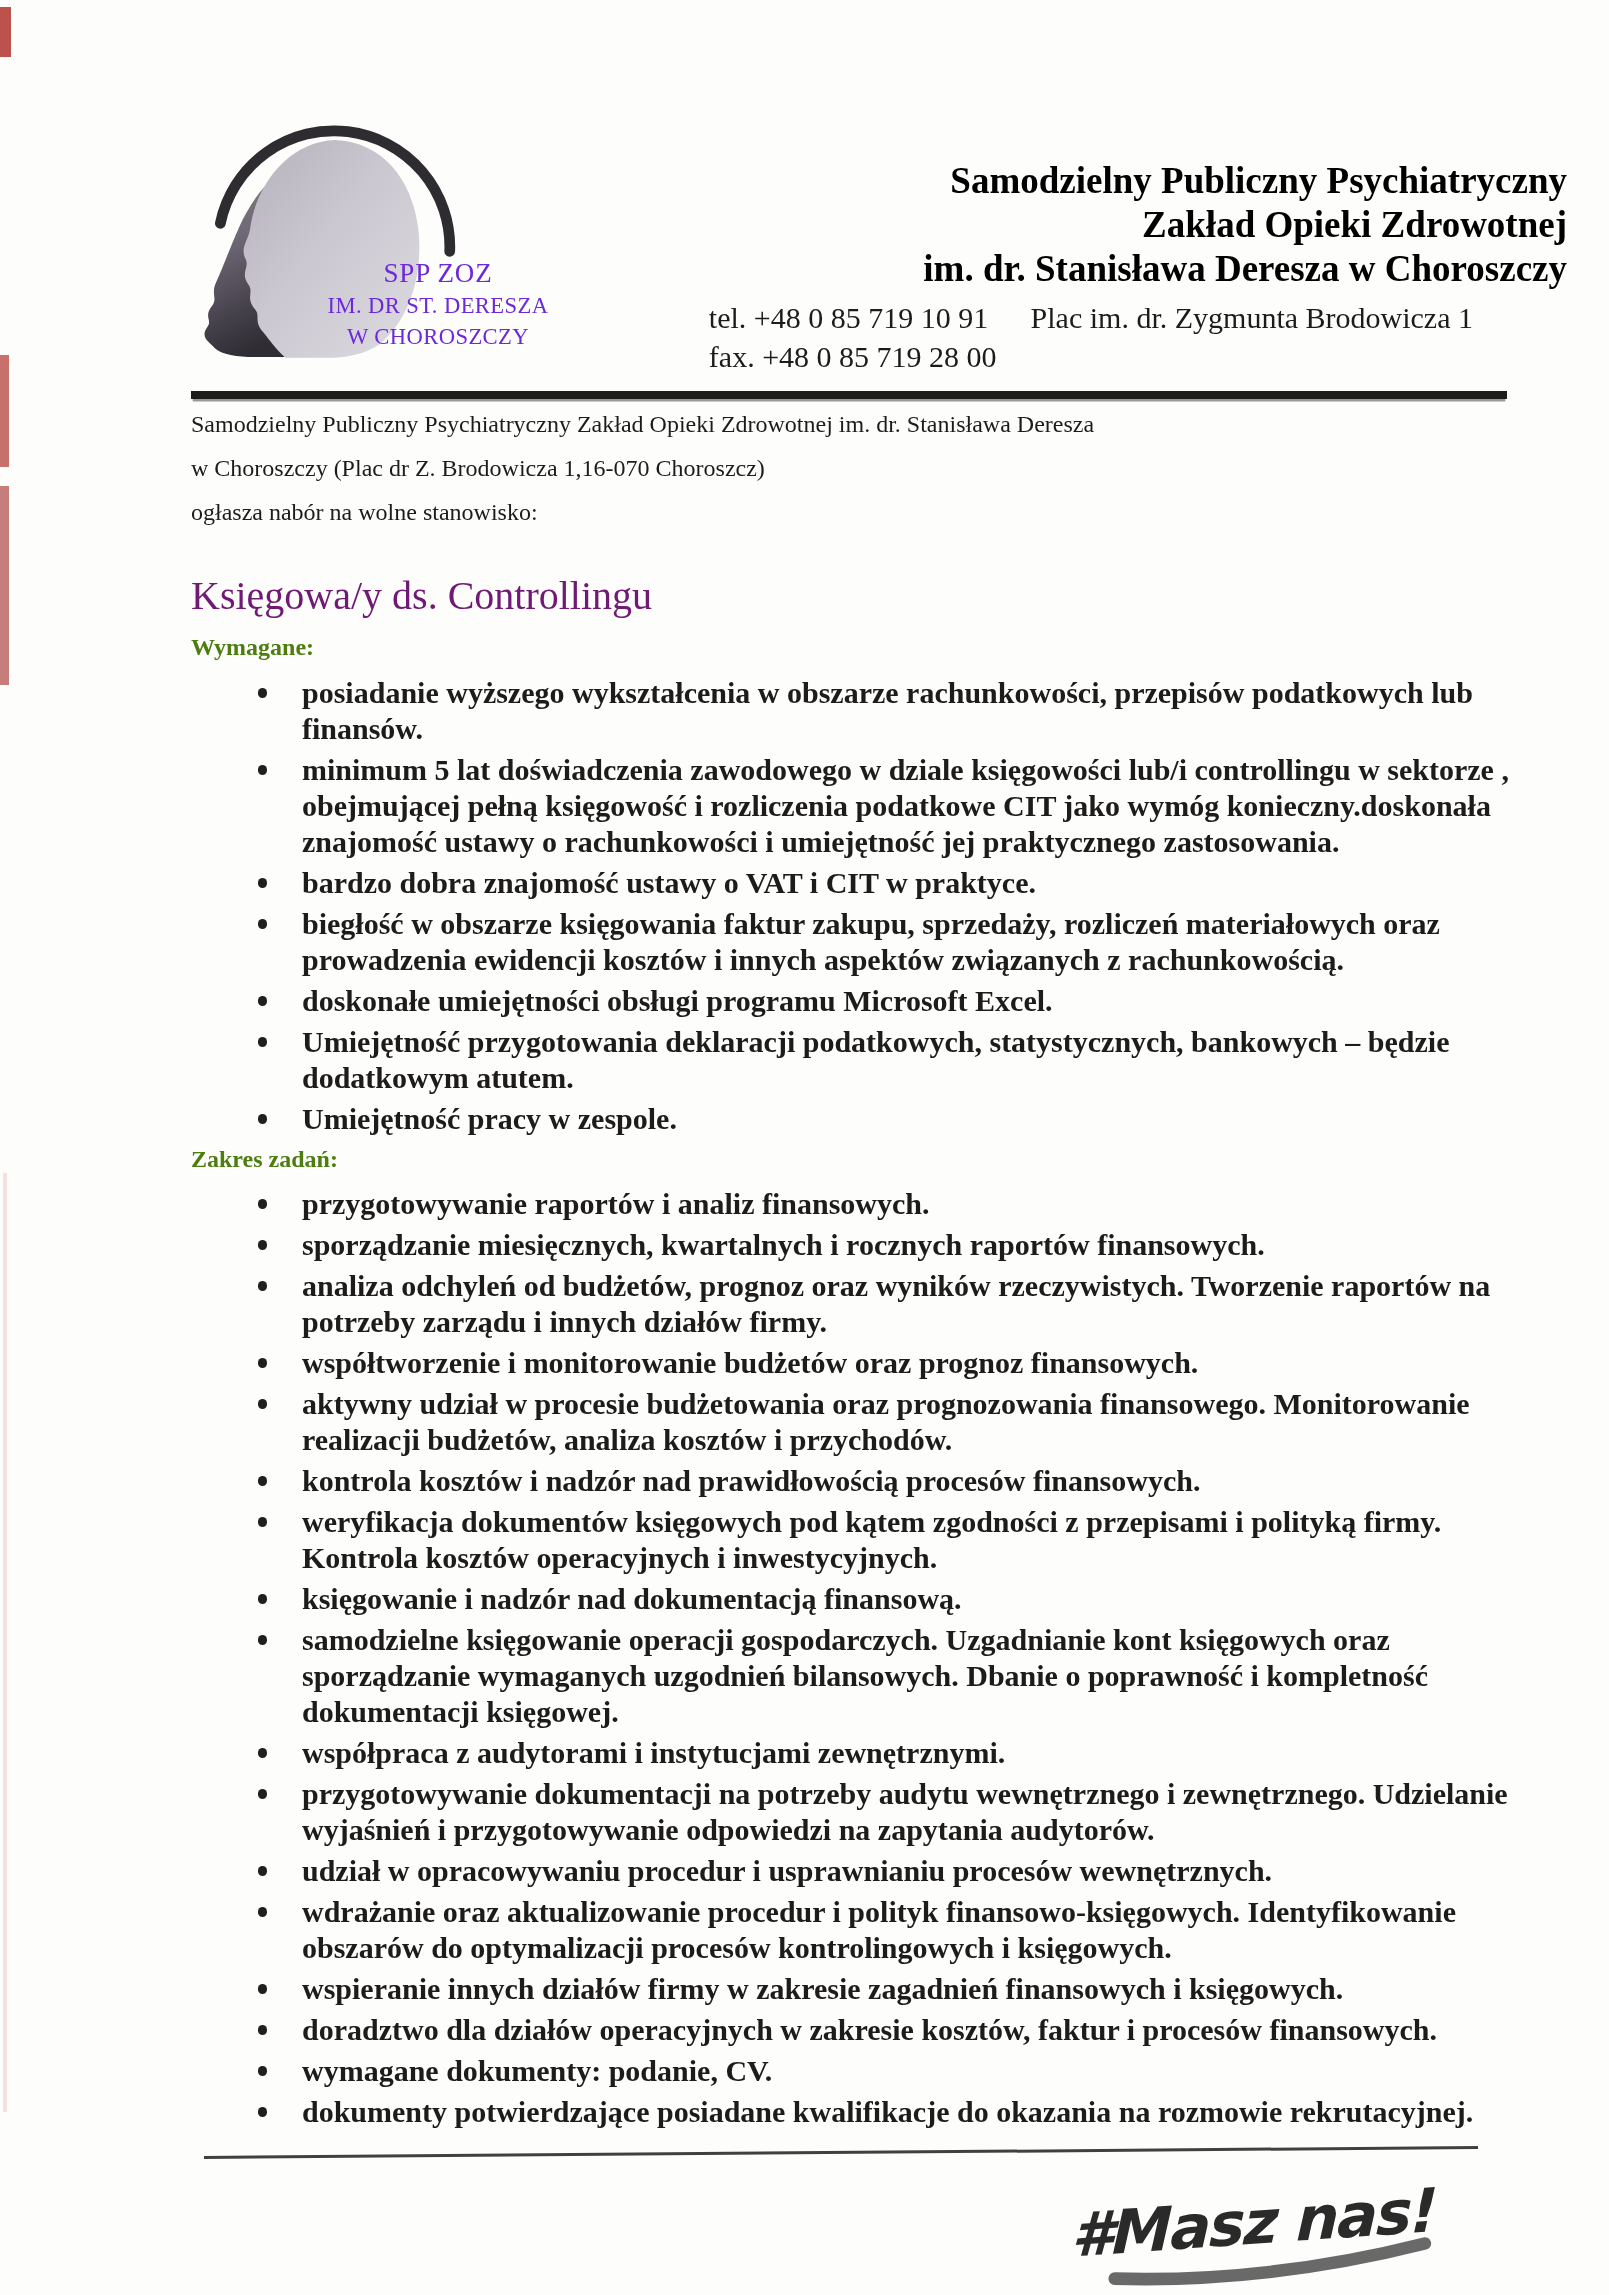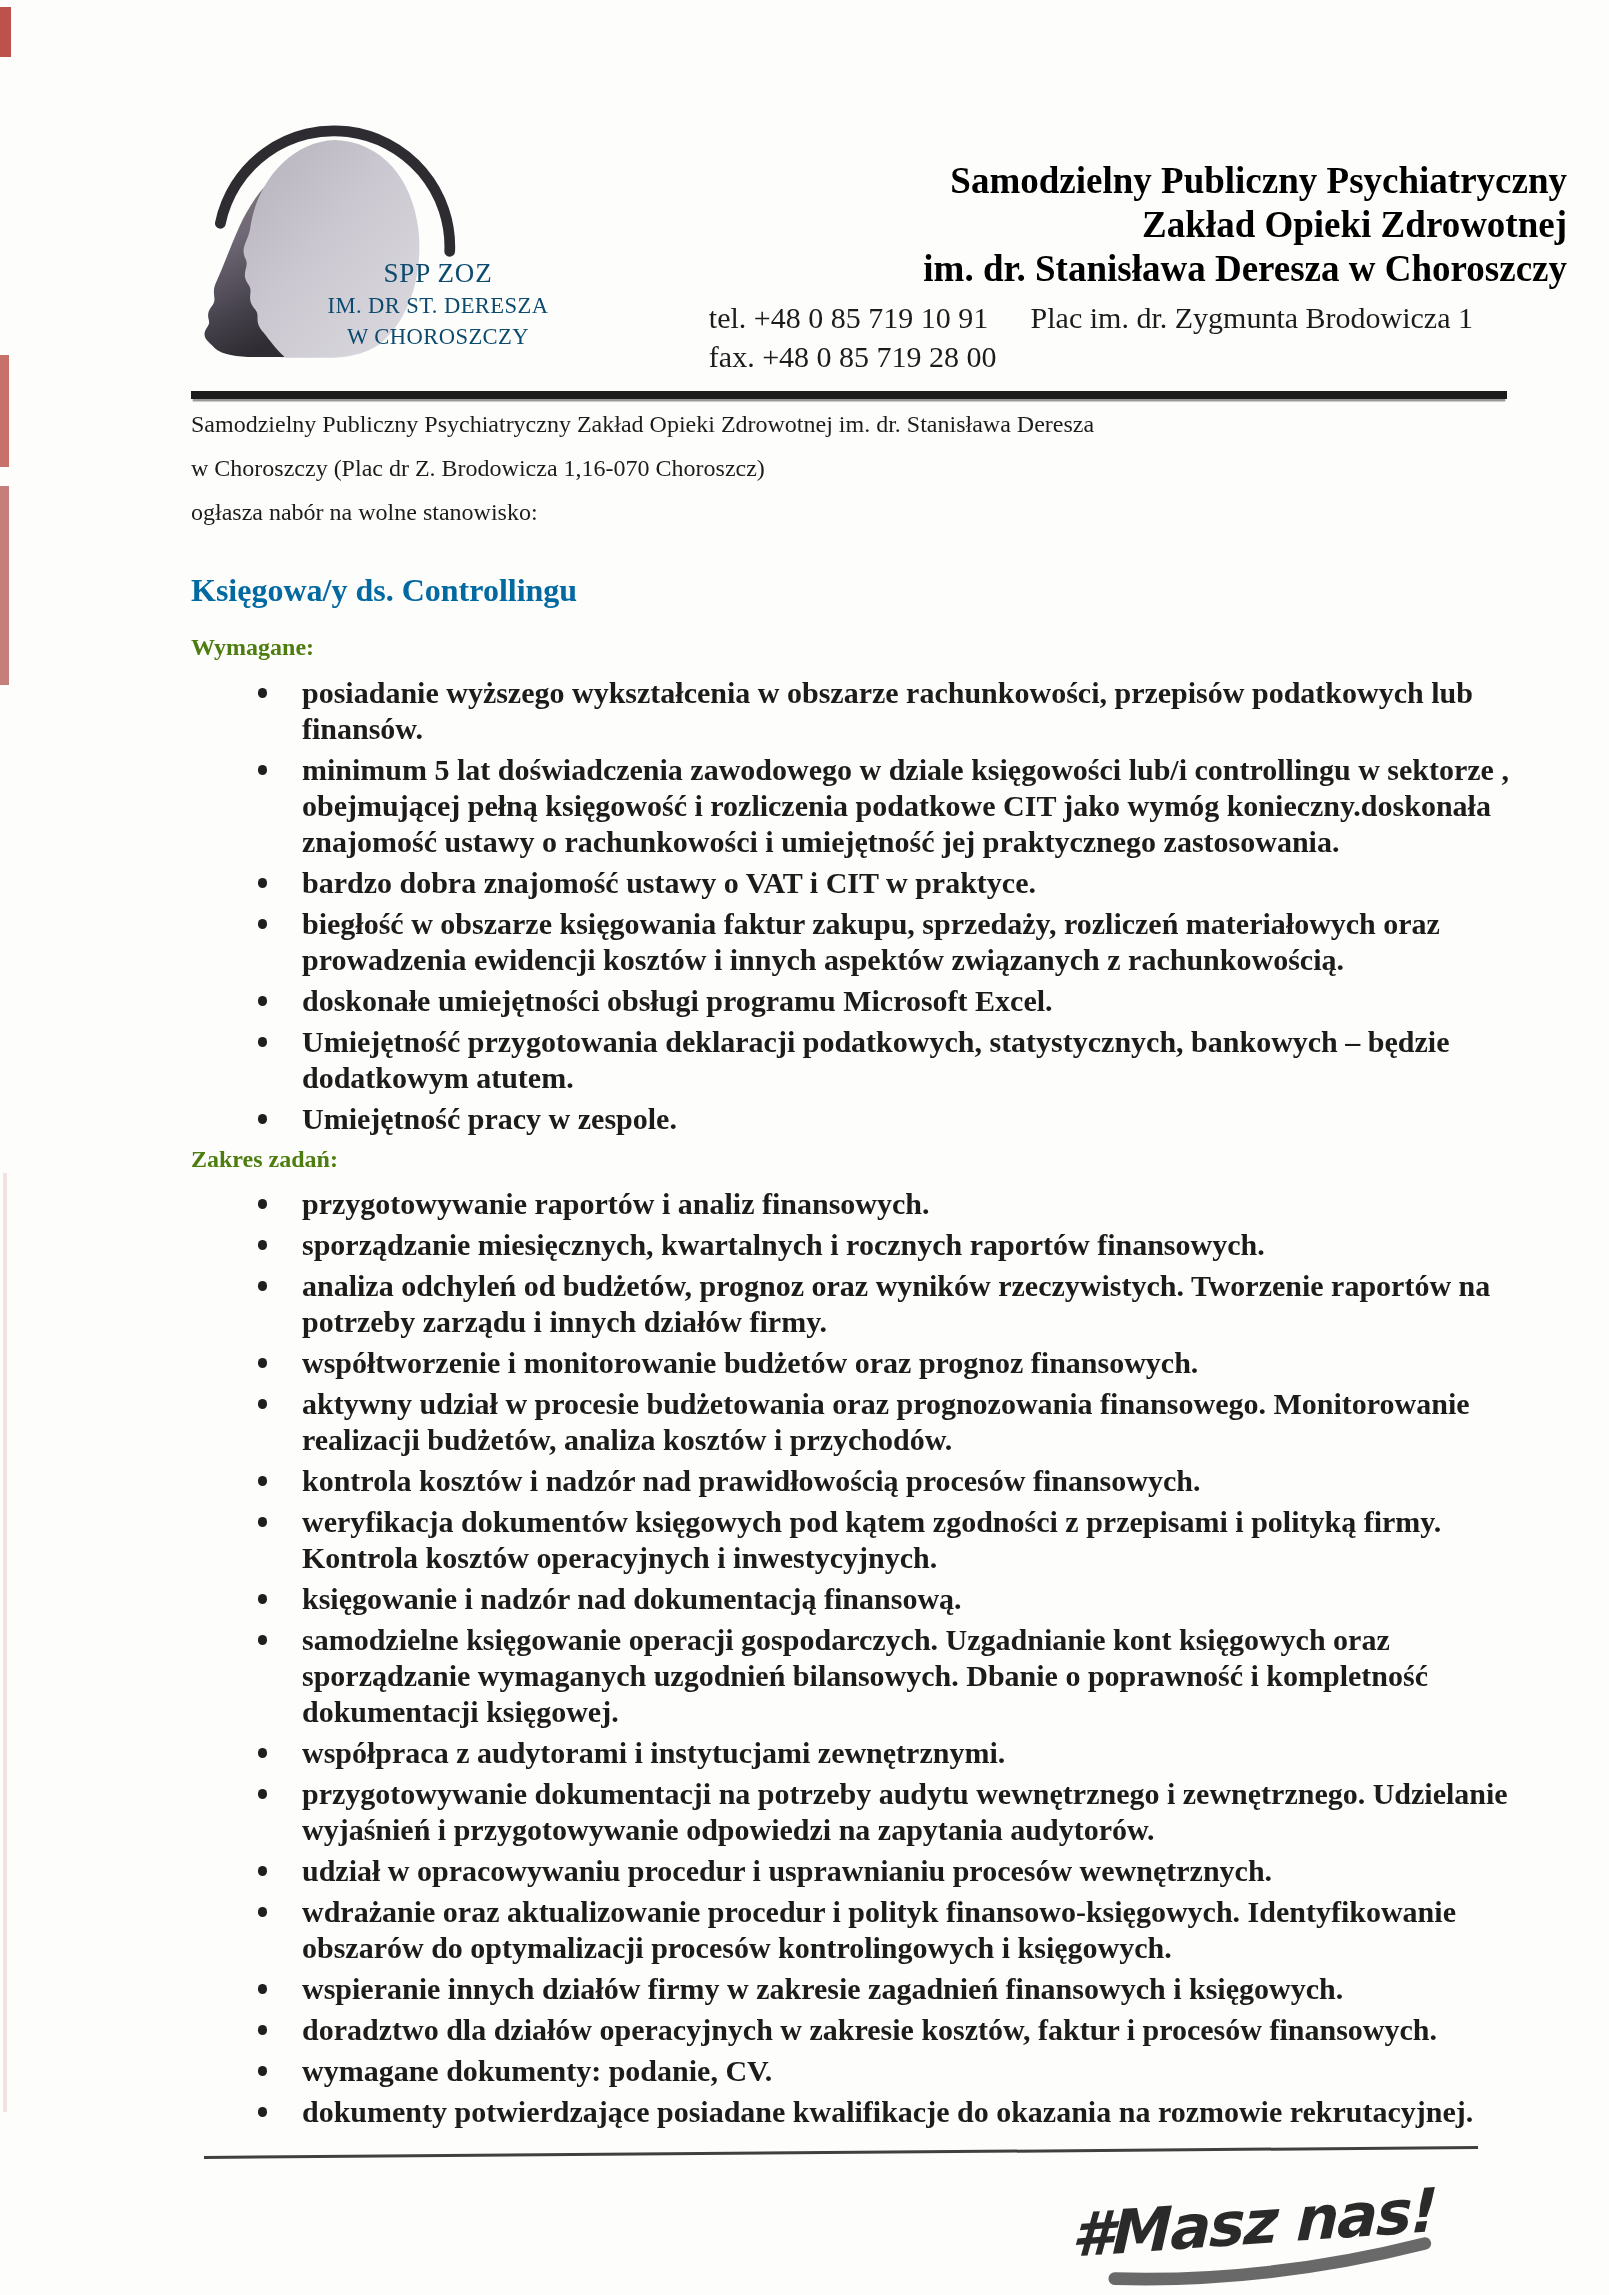--- a/index.html
+++ b/index.html
@@ -14,21 +14,21 @@
   }
   
   .scan-strip{position:absolute;left:0;}
   .strip-1{top:6.7px;width:11px;height:50px;background:#b0342c;opacity:.85;}
   .strip-2{top:355px;width:9.2px;height:112px;background:#b0342c;opacity:.7;}
   .strip-3{top:486px;width:9.2px;height:199px;background:#a83a32;opacity:.65;}
   .strip-4{top:1173px;left:2.5px;width:4.2px;height:939px;background:#d99a94;opacity:.28;}
 
   
   .logo-art{position:absolute;left:186px;top:107px;width:289px;height:264px;}
-  .logo-text{position:absolute;left:308px;top:256px;width:260px;text-align:center;color:#0c4a6e;}
+  .logo-text{position:absolute;left:308px;top:256px;width:260px;text-align:center;color:#6d28d9;}
   .logo-line-1{font-size:27px;line-height:34px;letter-spacing:0.8px;}
   .logo-line-2,.logo-line-3{font-size:22.6px;line-height:31px;letter-spacing:0.4px;}
 
   .org-block{position:absolute;right:42px;top:159px;text-align:right;}
   .org-bold{font-size:37px;line-height:44px;font-weight:700;color:#000000;}
   .org-addr{
     display:inline-grid;grid-template-columns:auto auto;column-gap:34px;
     margin-top:6.7px;margin-right:94px;
     font-size:30px;line-height:39px;color:#1d1c1a;
   }
@@ -36,21 +36,21 @@
   .addr-r{text-align:left;}
 
   .header-rule{
     position:absolute;left:191px;top:391px;width:1316px;height:7.5px;
     background:#1c1c1c;box-shadow:0 4.2px 0 -1.7px #9a9a9a;
   }
 
   
   .intro{position:absolute;left:191px;top:402px;width:1391px;font-size:24px;line-height:44px;}
   .intro div{white-space:nowrap;}
-  .job-title{position:absolute;left:191px;top:572px;font-size:32px;font-weight:700;color:#0369a1;}
+  .job-title{position:absolute;left:191px;top:572px;font-size:40px;font-weight:400;color:#701a75;}
   .sec-heading{position:absolute;left:191px;font-size:24px;font-weight:700;color:#4d7c0f;}
   .sec-1{top:634px;}
   .sec-2{top:1146px;}
 
   ul.doc-list{
     position:absolute;left:191px;margin:0;list-style:none;
     padding:0 0 0 111px;width:1257px;font-weight:bold;
   }
   .list-1{top:675px;}
   .list-2{top:1186px;}

